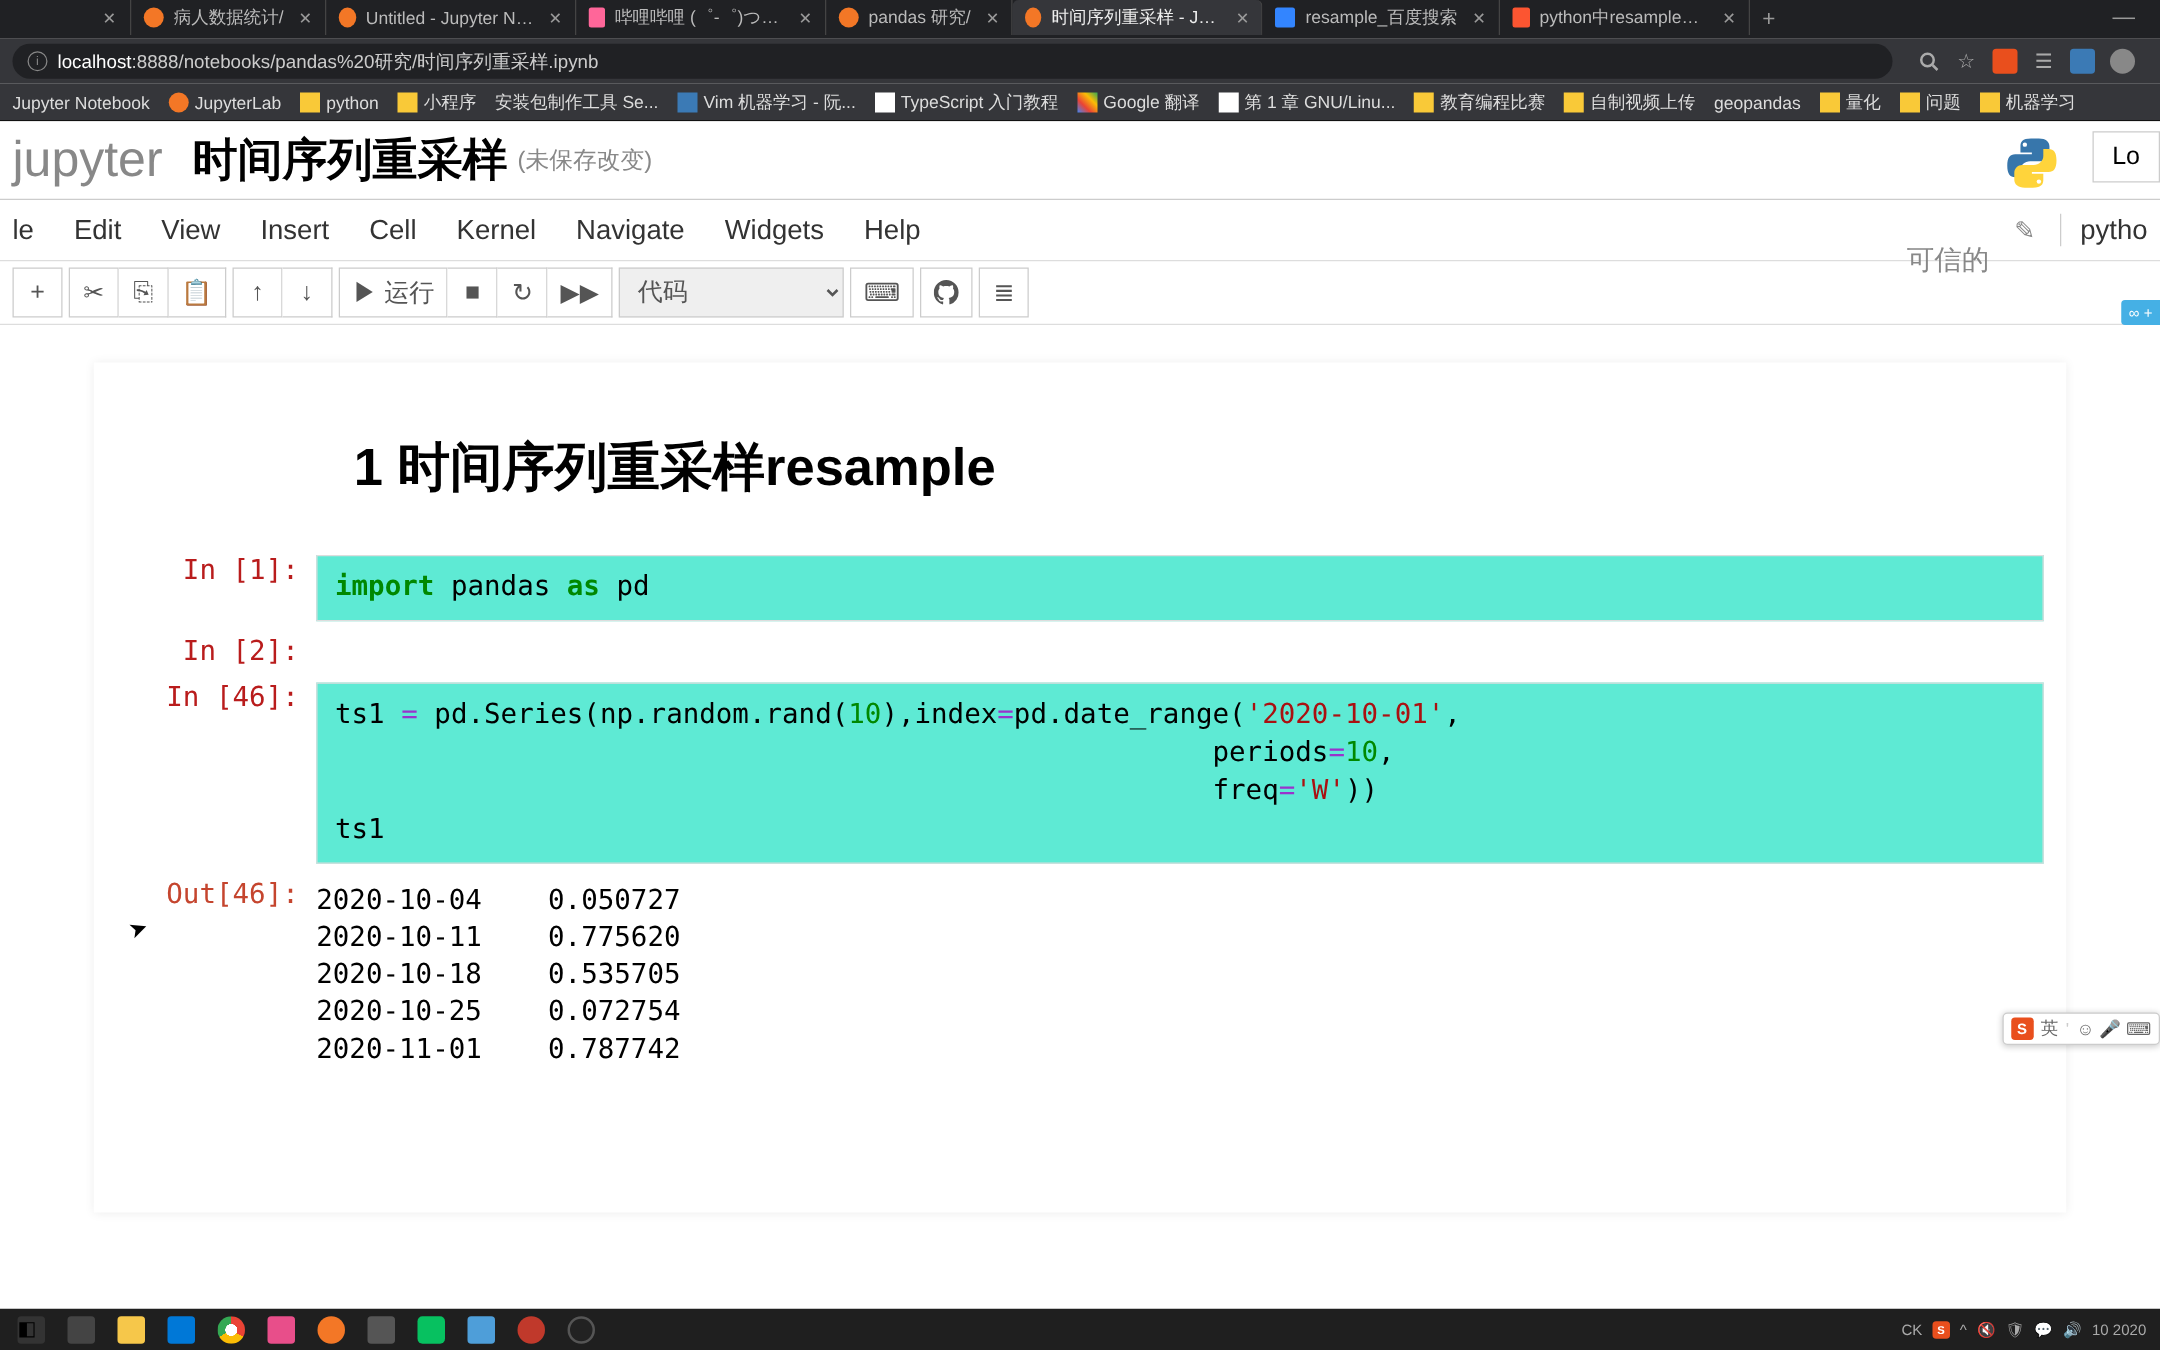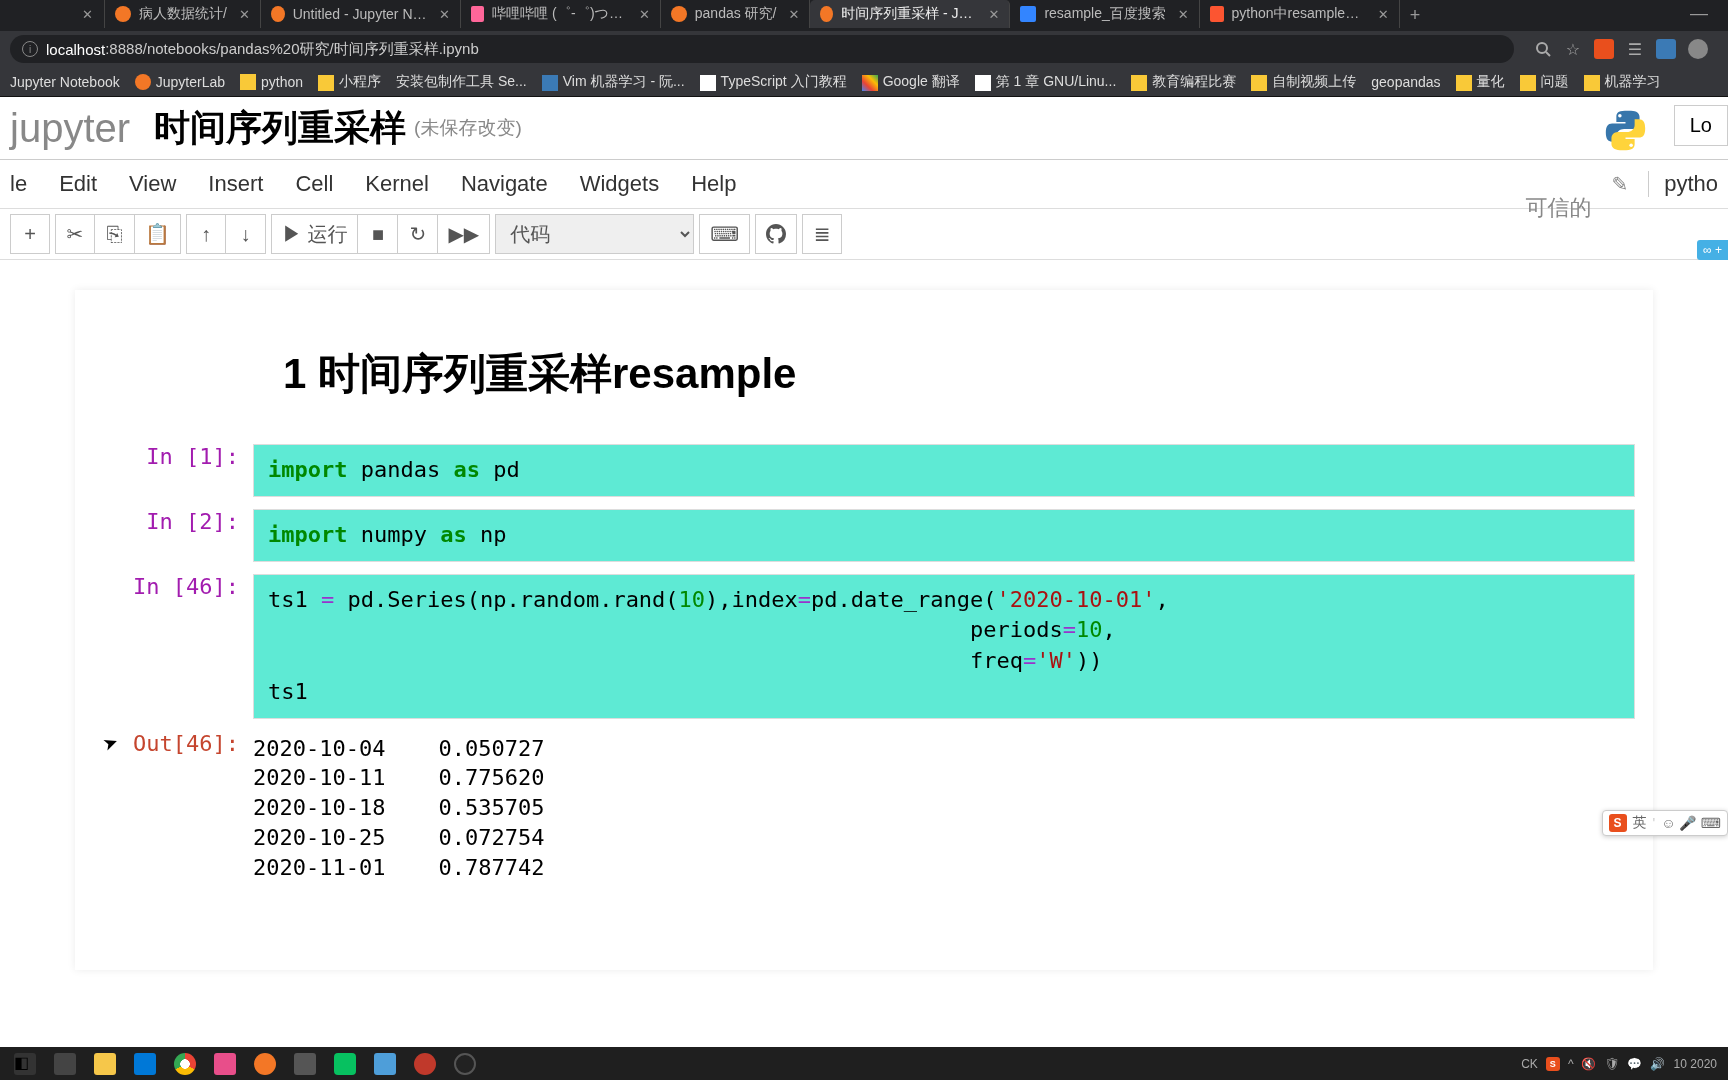--- a/index.html
+++ b/index.html
@@ -68,21 +68,21 @@
   background: #35363a;
   height: 30px;
   display: flex;
   align-items: center;
   padding: 0 10px;
   gap: 15px;
   color: #ddd;
   font-size: 14px;
   border-bottom: 1px solid #111;
 }
-.bookmark { display: flex; align-items: flex-end; gap: 5px; white-space: nowrap; cursor:pointer;}
+.bookmark { display: flex; align-items: center; gap: 5px; white-space: nowrap; cursor:pointer;}
 .bm-ico { width: 16px; height: 16px; display: inline-block; }
 .bm-ico.jup { background: #f37726; border-radius: 50%; }
 .bm-ico.yellow { background: #f9c938; }
 .bm-ico.blue { background: #3b7ab5; }
 .bm-ico.google { background: linear-gradient(45deg,#4285f4,#ea4335,#fbbc05,#34a853); }
 .bm-ico.white { background: #fff; }
 
 .header {
   height: 62px;
   display: flex;
@@ -133,37 +133,37 @@
   font-size: 20px;
   color: #555;
   cursor: pointer;
   padding: 0 10px;
 }
 .tb-group { display: flex; }
 .tb-group .tb-btn:not(:first-child) { border-left: none; }
 .tb-select {
   border: 1px solid #ccc;
   height: 40px;
-  width: 199px;
+  width: 180px;
   font-size: 20px;
   padding: 0 10px;
   color: #555;
 }
 
 .nb-container {
   margin: 30px 75px 0 75px;
   background: #fff;
   box-shadow: 0 0 8px rgba(0,0,0,0.08);
   padding: 20px 0;
   height: 680px;
   overflow: hidden;
 }
 .cell { display: flex; padding: 6px 18px; }
 .prompt { width: 160px; text-align: right; padding-right: 14px; font-family: 'DejaVu Sans Mono', monospace; font-size: 22px; }
-.in-prompt { color: #a21caf; }
+.in-prompt { color: #b91c1c; }
 .out-prompt { color: #c5452e; }
 .cell-body { flex: 1; }
 .code-box {
   border: 1px solid #ddd;
   background: #5eead4;
   padding: 10px 14px;
   font-family: 'DejaVu Sans Mono', monospace;
   font-size: 22px;
   white-space: pre;
   line-height: 1.4;
@@ -417,23 +417,20 @@
 
   <div class="cell">
     <div class="prompt in-prompt">In [1]:</div>
     <div class="cell-body">
         <div class="code-box"><span class="code-kw">import</span><span> pandas </span><span class="code-kw">as</span><span> pd</span></div>
       </div>
   </div>
 
   <div class="cell">
     <div class="prompt in-prompt">In [2]:</div>
-    <div class="cell-body">
-        <div class="code-box"><span class="code-kw">import</span><span> numpy </span><span class="code-kw">as</span><span> np</span></div>
-      </div>
   </div>
 
   <div class="cell">
     <div class="prompt in-prompt">In [46]:</div>
     <div class="cell-body">
         <div class="code-box">ts1 <span class="code-op">=</span> pd.Series(np.random.rand(<span class="code-num">10</span>),index<span class="code-op">=</span>pd.date_range(<span class="code-str">'2020-10-01'</span>,
                                                      periods<span class="code-op">=</span><span class="code-num">10</span>,
                                                      freq<span class="code-op">=</span><span class="code-str">'W'</span>))
 ts1</div>
       </div>

